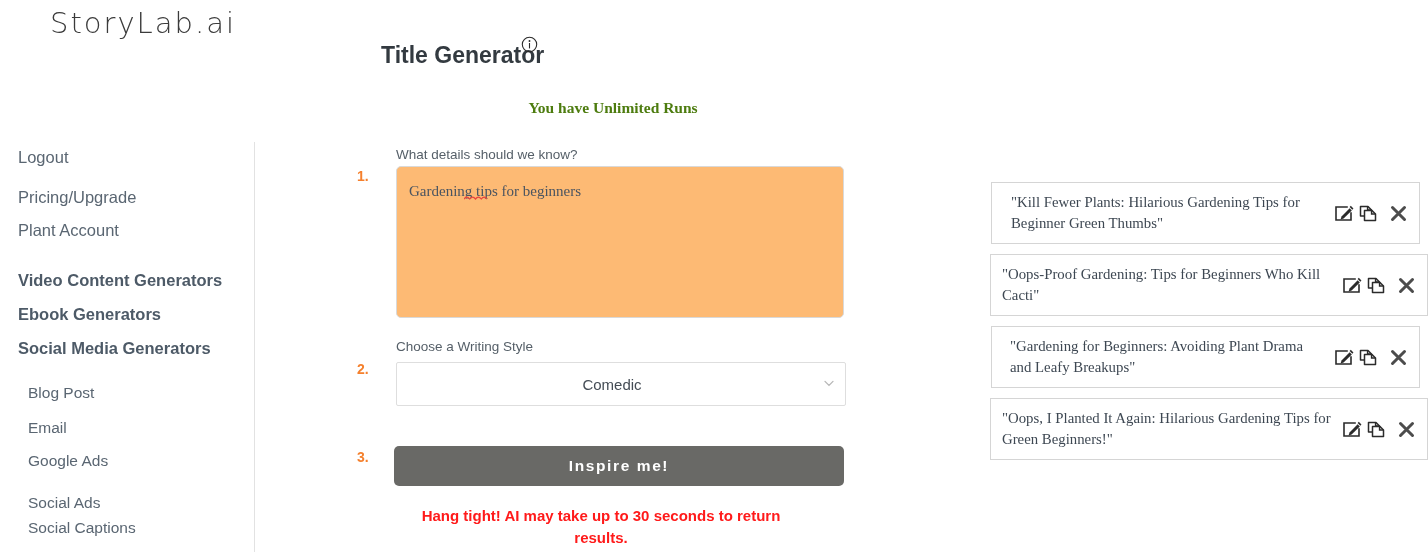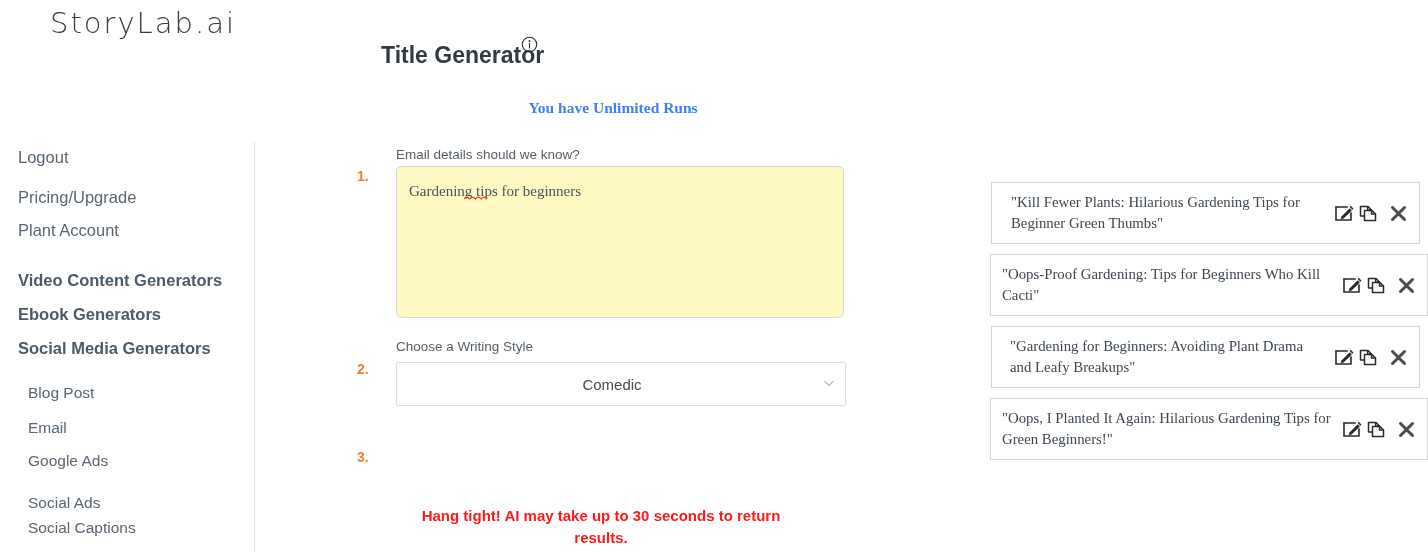--- a/index.html
+++ b/index.html
@@ -84,21 +84,21 @@
     cursor: pointer;
   }
   #runs-note {
     position: absolute;
     left: 0; top: 99px;
     width: 1226px;
     text-align: center;
     font-family: "Liberation Serif", serif;
     font-size: 15.5px;
     font-weight: 700;
-    color: #3b82f6;
+    color: #4d7c0f;
   }
 
   .field-label {
     position: absolute;
     font-size: 13.5px;
     color: #555f68;
     white-space: nowrap;
   }
   #label-details { left: 396px; top: 147px; }
   #label-style   { left: 396px; top: 339px; }
@@ -112,21 +112,21 @@
   #step-1 { left: 357px; top: 168px; }
   #step-2 { left: 357px; top: 361px; }
   #step-3 { left: 357px; top: 449px; }
 
   #details-textarea {
     position: absolute;
     left: 396px; top: 166px;
     width: 448px; height: 152px;
     border: 1px solid #d9d9d9;
     border-radius: 5px;
-    background: #fef9c3;
+    background: #fdba74;
     padding: 14px 14px 14px 12px;
     font-family: "Liberation Serif", serif;
     font-size: 15px;
     color: #4a5460;
     resize: none;
     outline: none;
     line-height: 1.4;
   }
   #details-textarea::placeholder { color: #a8b0b8; }
   #spell-squiggle {
@@ -256,37 +256,38 @@
   <div id="page-title">Title Generator</div>
   <span id="info-icon">
     <svg width="17" height="17" viewBox="0 0 17 17">
       <circle cx="8.5" cy="8.5" r="7.2" fill="none" stroke="#2a2a2a" stroke-width="1.1"></circle>
       <circle cx="8.5" cy="5.0" r="0.95" fill="#2a2a2a"></circle>
       <rect x="7.95" y="7.0" width="1.1" height="5.4" fill="#2a2a2a"></rect>
     </svg>
   </span>
   <div id="runs-note">You have Unlimited Runs</div>
 
-  <div class="field-label" id="label-details">Email details should we know?</div>
+  <div class="field-label" id="label-details">What details should we know?</div>
   <div class="step-num" id="step-1">1.</div>
   <textarea id="details-textarea" spellcheck="false" placeholder="" style="">Gardening tips for beginners</textarea>
   <svg id="spell-squiggle" viewBox="0 0 23 5" preserveAspectRatio="none">
     <path d="M0 4 Q2.9 0.4 5.75 4 Q8.6 0.4 11.5 4 Q14.4 0.4 17.25 4 Q20.1 0.4 23 4" fill="none" stroke="#e8453c" stroke-width="1.2"></path>
   </svg>
 
   <div class="field-label" id="label-style">Choose a Writing Style</div>
   <div class="step-num" id="step-2">2.</div>
   <div id="style-select-wrap">
     <select id="style-select"><option value="Comedic">Comedic</option><option value="Professional">Professional</option><option value="Casual">Casual</option><option value="Dramatic">Dramatic</option><option value="Witty">Witty</option><option value="Inspirational">Inspirational</option></select>
     <svg id="select-chevron" viewBox="0 0 10 7">
       <path d="M1 1.4 L5 5.4 L9 1.4" fill="none" stroke="#b6b6b6" stroke-width="1.3" stroke-linecap="round"></path>
     </svg>
   </div>
 
   <div class="step-num" id="step-3">3.</div>
+  <button id="inspire-button">Inspire me!</button>
   <div id="hang-tight">Hang tight! AI may take up to 30 seconds to return results.</div>
 
   <div id="results">
 
     <div class="result-card" id="card-0">
       <div class="rc-text">"Kill Fewer Plants: Hilarious Gardening Tips for Beginner Green Thumbs"</div>
       <div class="rc-actions">
         <span class="rc-icon edit">
           <svg width="20" height="19" viewBox="0 0 20 19">
             <path d="M2 3 H13 M2 3 V16 M2 16 H17 M17 16 V9" fill="none" stroke="#2b2b2b" stroke-width="1.6" stroke-linecap="square"></path>

